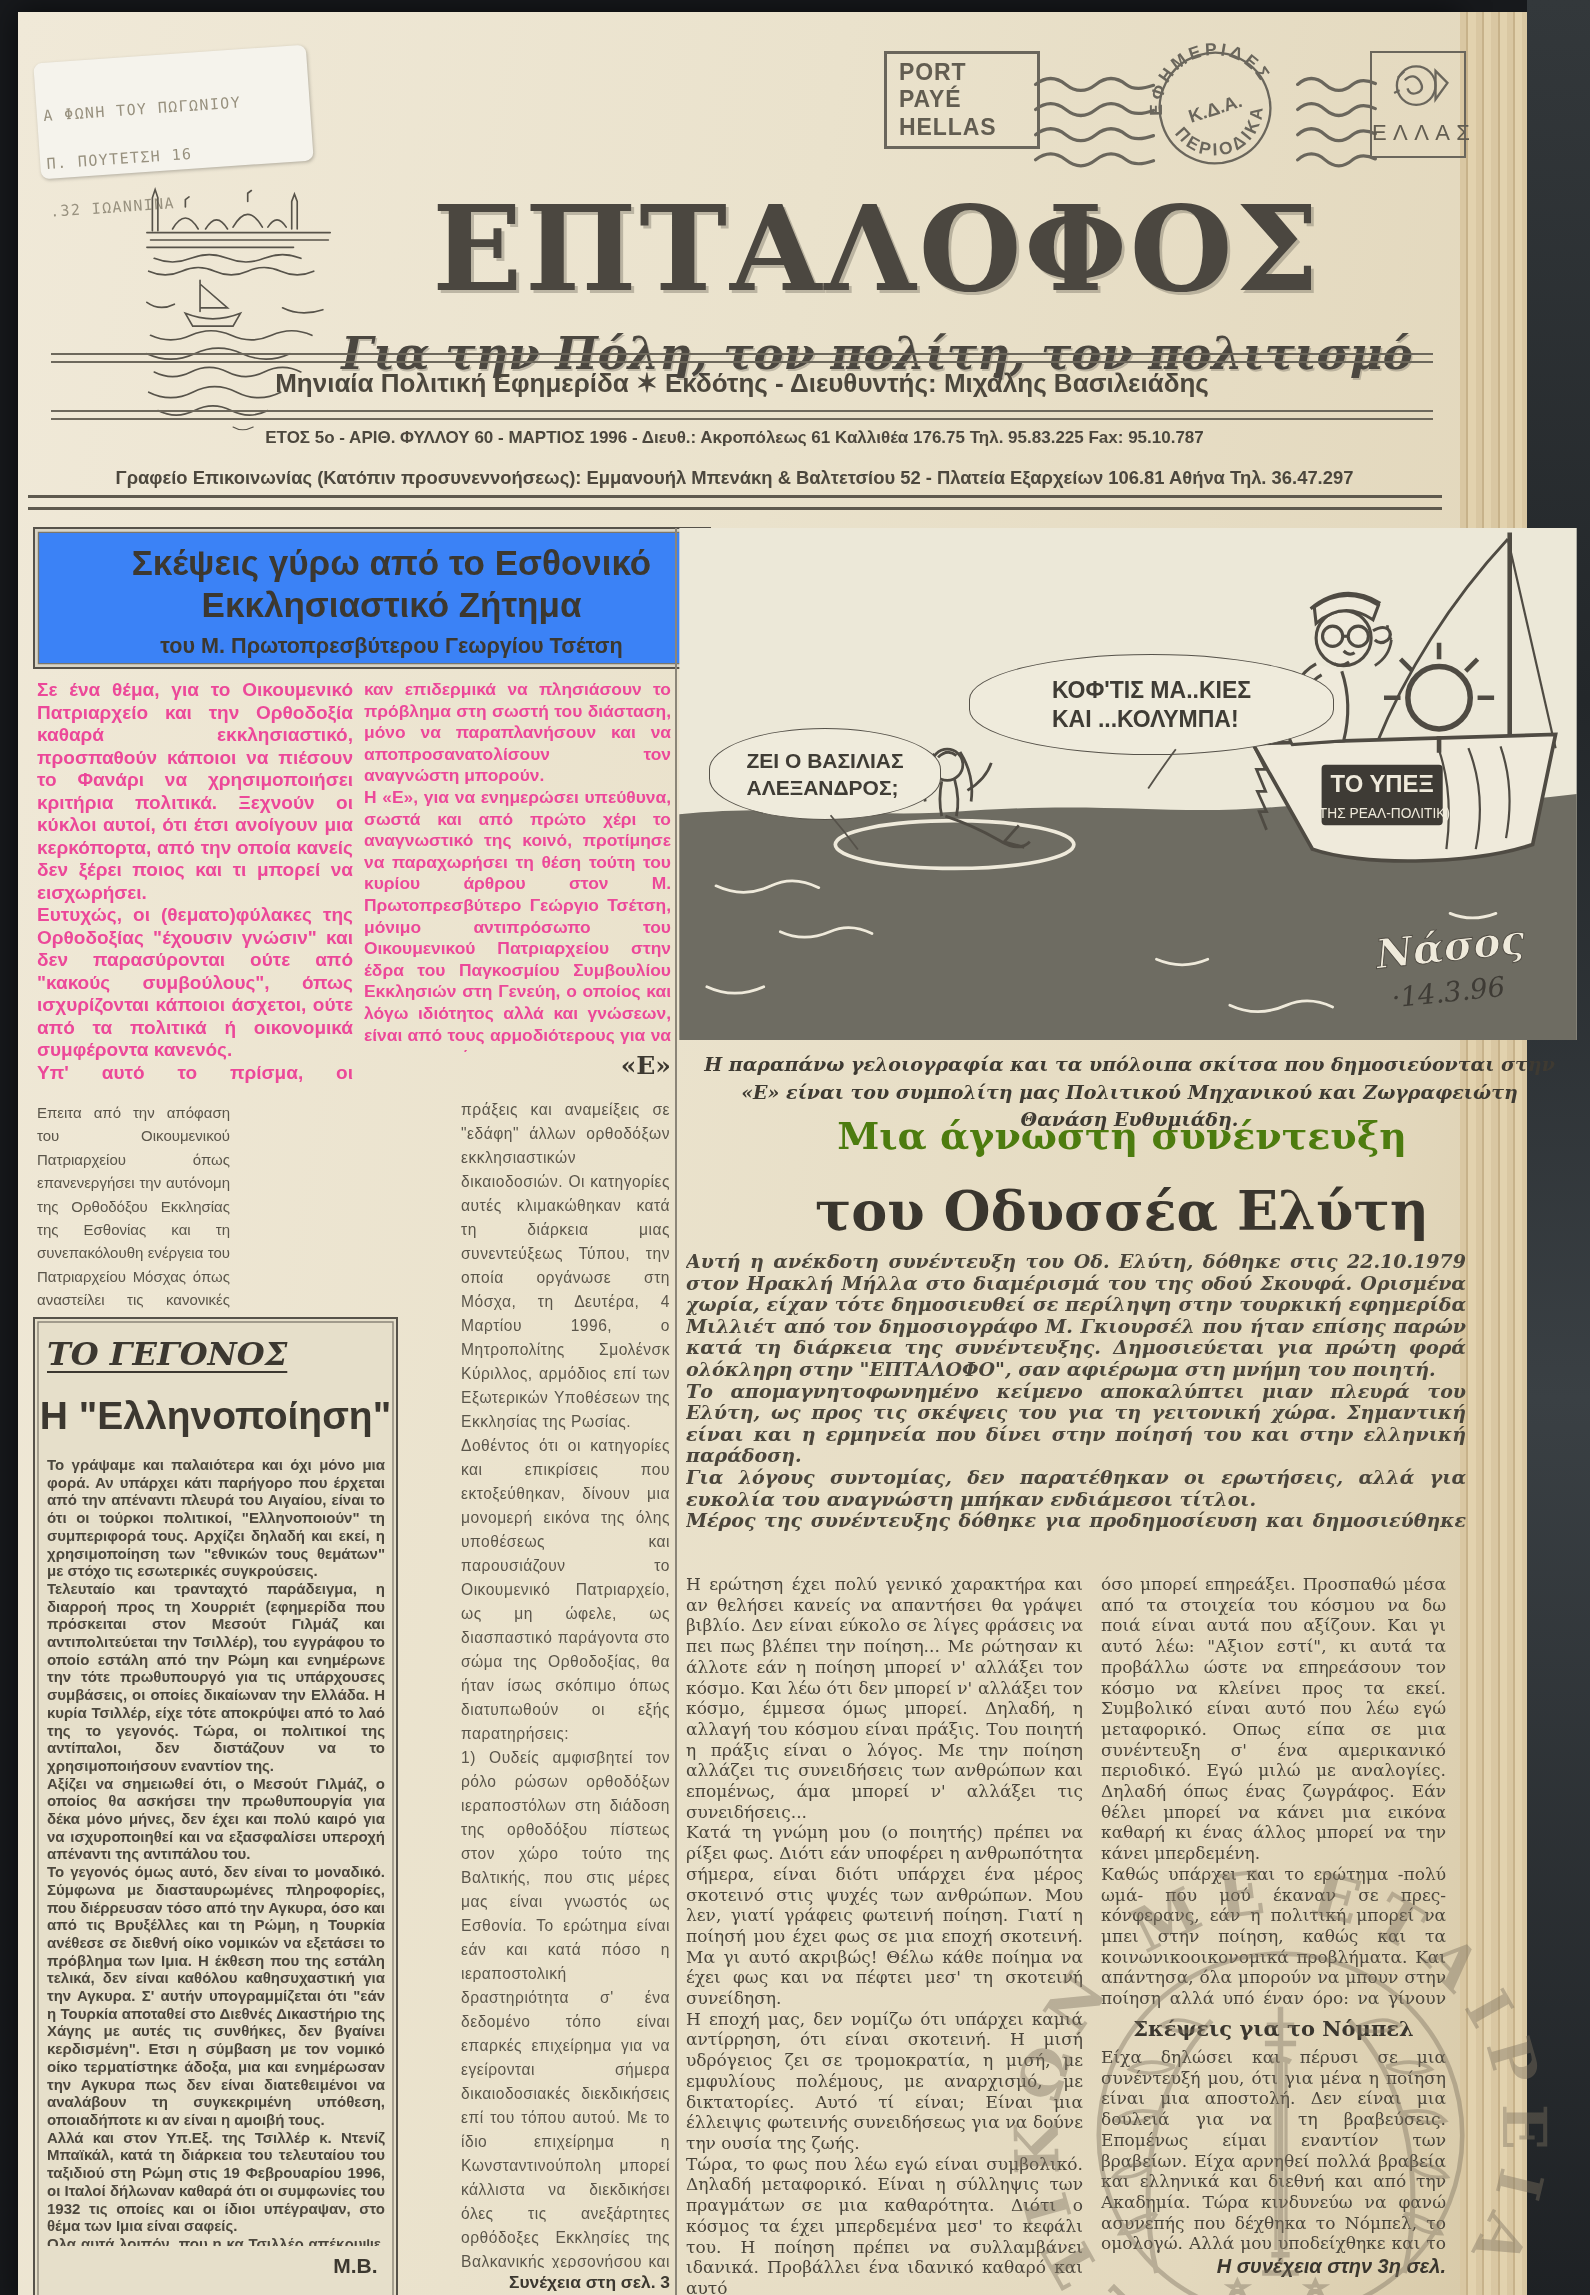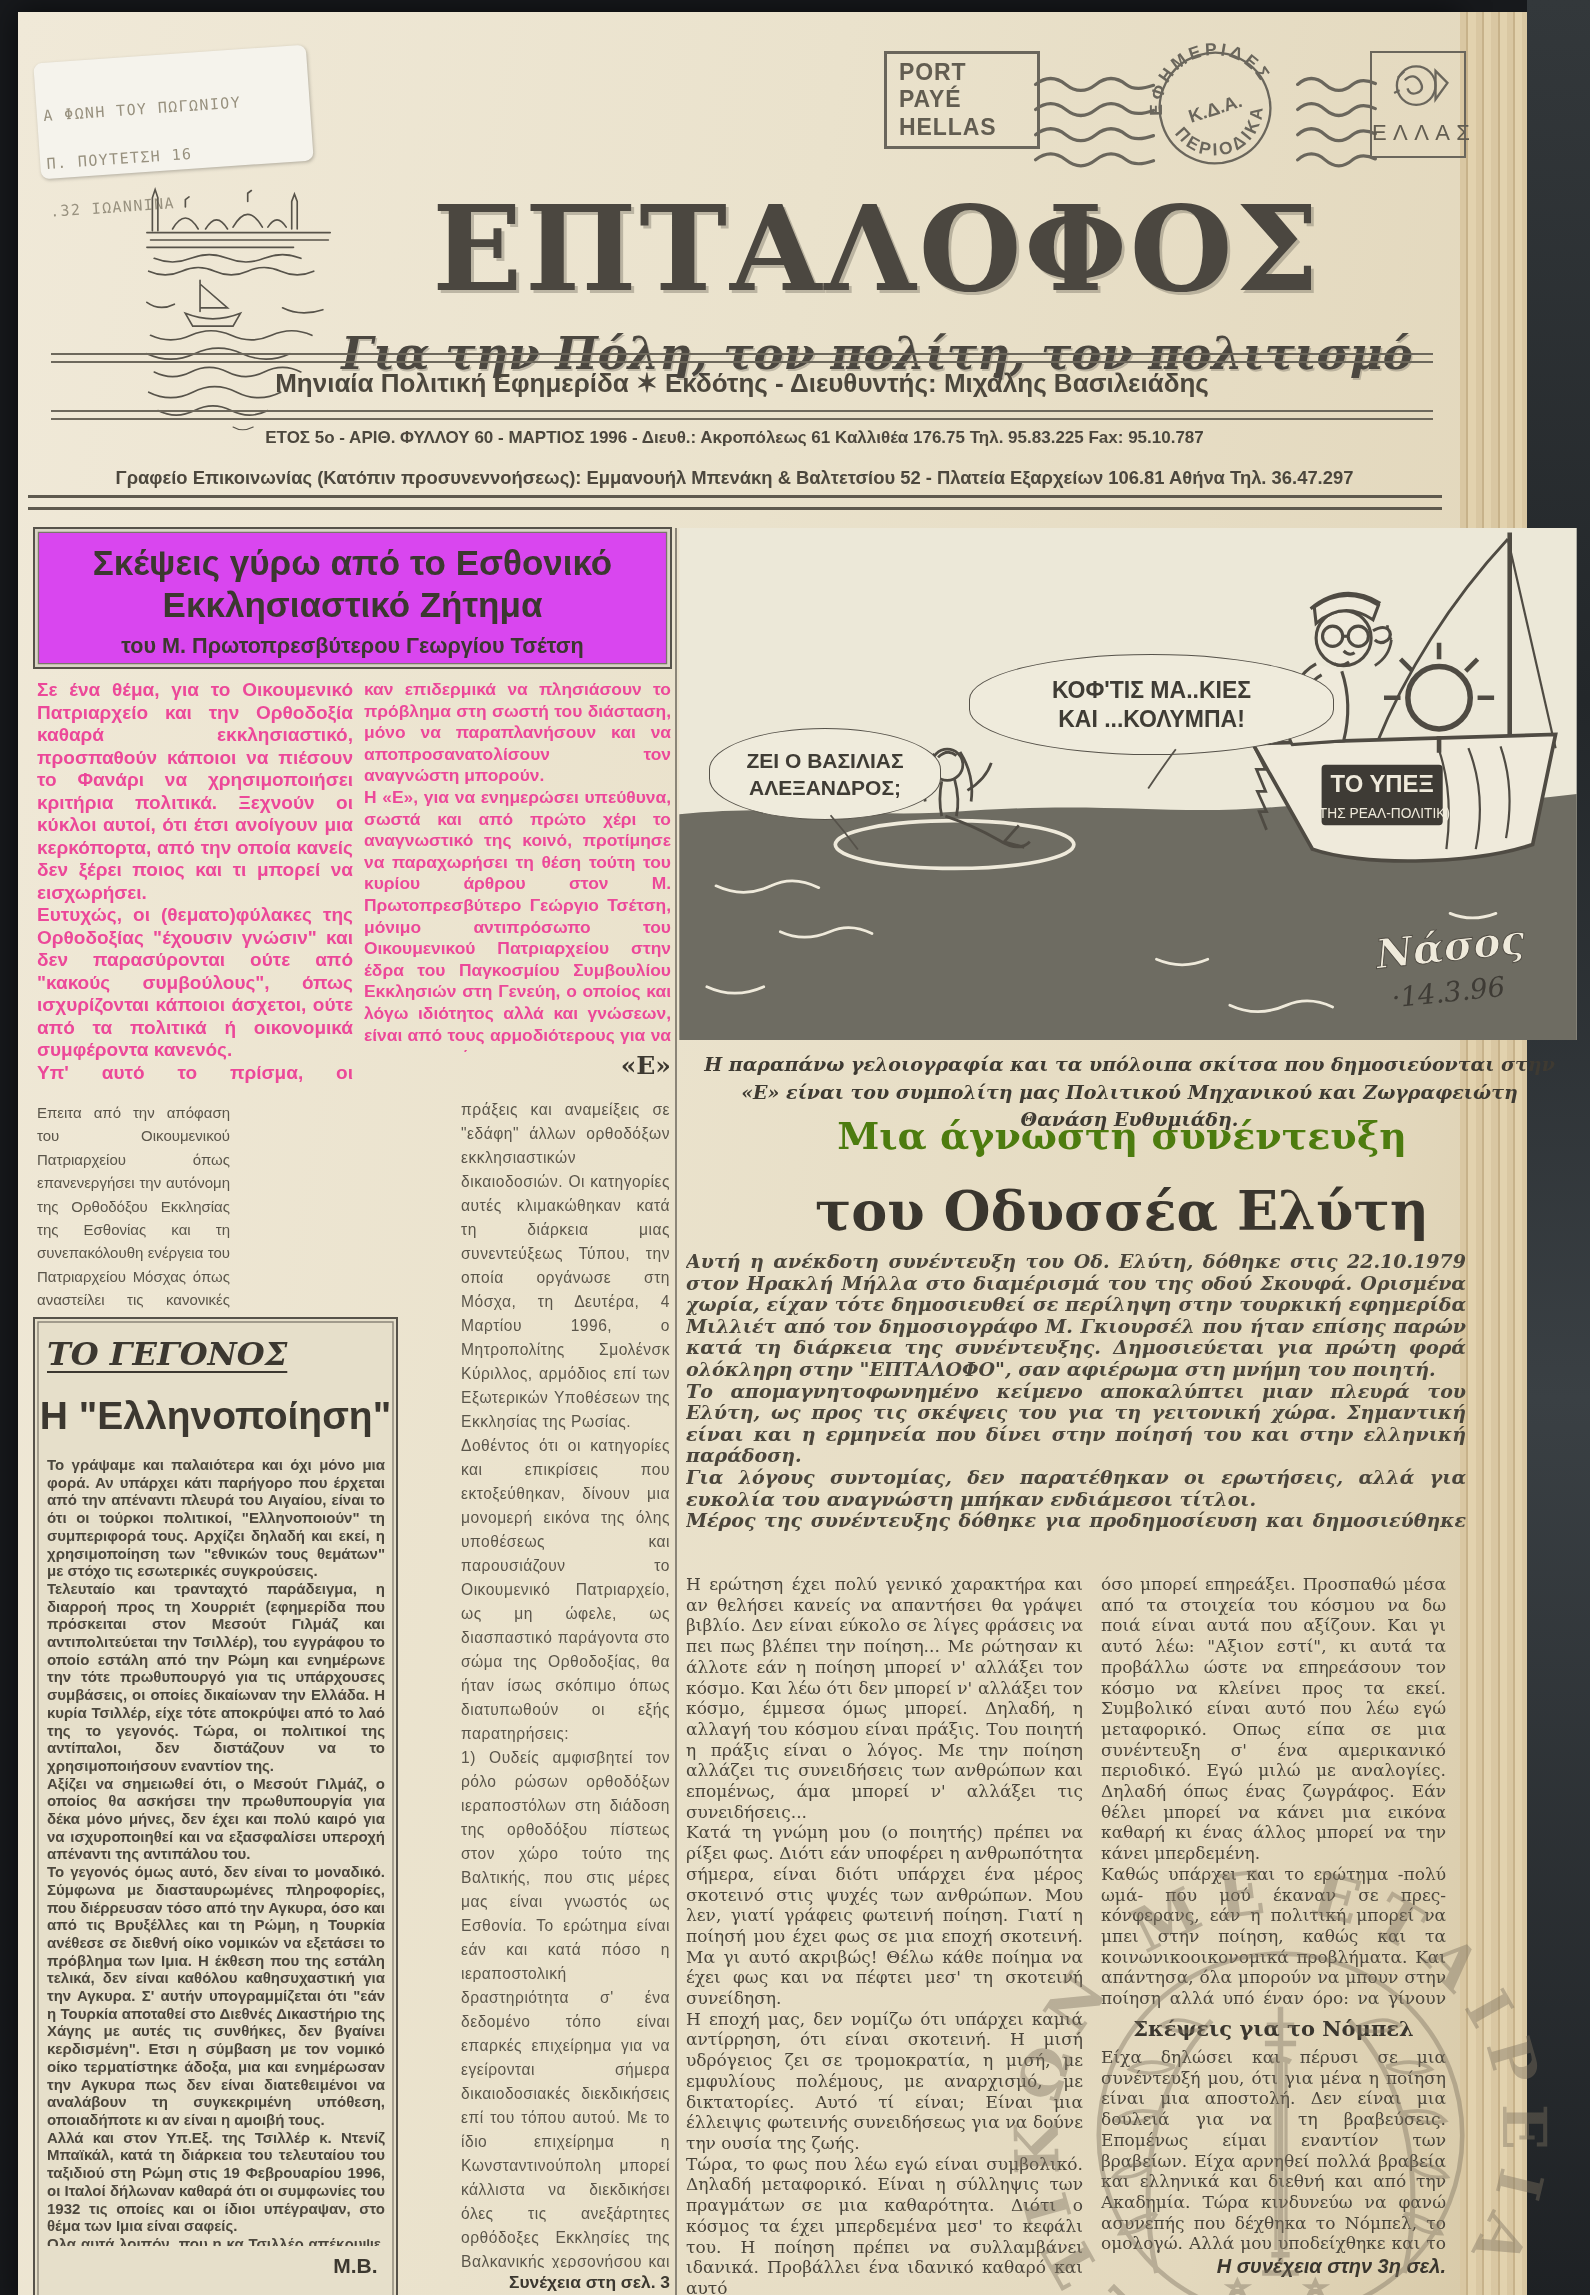--- a/index.html
+++ b/index.html
@@ -11,21 +11,21 @@
   .mono{font-family:"DejaVu Sans Mono",monospace;}
   .j{text-align:justify;}
   .pre{white-space:pre-line;}
   .hide{overflow:hidden;}
   .center{text-align:center;}
   .paper{background:linear-gradient(100deg,#f0e9d8 0%,#eae2cc 45%,#e3d8bd 85%,#d9cbaa 100%);}
   .rule2{border-top:2.3px solid #6d685c;border-bottom:2.3px solid #6d685c;height:5.5px;}
   .bodycol{font-weight:bold;color:#ec4899;}
   .lightcol{color:#5a554a;}
   .bubble{background:#efebdc;border:1.8px solid #56524a;border-radius:50% / 45%;
-          display:flex;align-items:center;justify-content:center;text-align:center;
+          display:flex;align-items:center;justify-content:center;
           font-weight:bold;color:#3f3c35;}
 </style>
 </head>
 <body>
 
 <div class="stage">
 
   <div class="abs paper" style="left:18.4px;top:11.5px;width:1442px;height:2291px;box-shadow:0 0 27.5px rgba(0,0,0,.6);"></div>
 
   <div class="abs" style="left:1460px;top:11.5px;width:67px;height:2319px;
@@ -126,21 +126,21 @@
               text-shadow:1.4px 1.8px 0 rgba(110,104,92,.35);">Για την Πόλη, τον πολίτη, τον πολιτισμό</div>
 
   <div class="abs rule2" style="left:51px;top:353px;width:1382px;"></div>
   <div class="abs sans center" style="left:51px;top:368px;width:1382px;font-size:26px;font-weight:bold;color:#4c473d;">Μηνιαία Πολιτική Εφημερίδα ✶ Εκδότης - Διευθυντής: Μιχάλης Βασιλειάδης</div>
   <div class="abs rule2" style="left:51px;top:410px;width:1382px;"></div>
   <div class="abs sans center" style="left:32px;top:428px;width:1405px;font-size:17px;font-weight:bold;color:#4c473d;">ΕΤΟΣ 5ο - ΑΡΙΘ. ΦΥΛΛΟΥ 60 - ΜΑΡΤΙΟΣ 1996 - Διευθ.: Ακροπόλεως 61 Καλλιθέα 176.75 Τηλ. 95.83.225 Fax: 95.10.787</div>
   <div class="abs sans center" style="left:32px;top:467px;width:1405px;font-size:18.4px;font-weight:bold;color:#4c473d;">Γραφείο Επικοινωνίας (Κατόπιν προσυνεννοήσεως): Εμμανουήλ Μπενάκη &amp; Βαλτετσίου 52 - Πλατεία Εξαρχείων 106.81 Αθήνα Τηλ. 36.47.297</div>
   <div class="abs" style="left:27.5px;top:495px;width:1414px;height:9.2px;border-top:3.7px solid #5e594e;border-bottom:3.7px solid #5e594e;"></div>
 
   <div class="abs" style="left:33px;top:527px;width:635px;height:138px;border:2.8px solid #56524a;
-              box-shadow:inset 0 0 0 2.8px #d9d4c4, inset 0 0 0 4.1px #7a766b;background:#d946ef;">
+              box-shadow:inset 0 0 0 2.8px #d9d4c4, inset 0 0 0 4.1px #7a766b;background:#3b82f6;padding-left:39px;">
     <div class="sans center" style="margin:13px 9.2px 0;font-size:35px;line-height:42px;font-weight:bold;color:#3c3830;">Σκέψεις γύρω από το Εσθονικό Εκκλησιαστικό Ζήτημα</div>
     <div class="sans center" style="margin-top:7.3px;font-size:21.6px;font-weight:bold;color:#3c3830;">του Μ. Πρωτοπρεσβύτερου Γεωργίου Τσέτση</div>
   </div>
 
   <div class="abs sans j pre hide bodycol" style="left:37px;top:679px;width:316px;height:407px;font-size:19px;line-height:22.5px;">Σε ένα θέμα, για το Οικουμενικό Πατριαρχείο και την Ορθοδοξία καθαρά εκκλησιαστικό, προσπαθούν κάποιοι να πιέσουν το Φανάρι να χρησιμοποιήσει κριτήρια πολιτικά. Ξεχνούν οι κύκλοι αυτοί, ότι έτσι ανοίγουν μια κερκόπορτα, από την οποία κανείς δεν ξέρει ποιος και τι μπορεί να εισχωρήσει.
 Ευτυχώς, οι (θεματο)φύλακες της Ορθοδοξίας "έχουσιν γνώσιν" και δεν παρασύρονται ούτε από "κακούς συμβούλους", όπως ισχυρίζονται κάποιοι άσχετοι, ούτε από τα πολιτικά ή οικονομικά συμφέροντα κανενός.
 Υπ' αυτό το πρίσμα, οι "αναλύσεις" και τα "περισπούδαστα" άρθρα αυτών, που δεν είναι σε θέση ούτε</div>
   <div class="abs sans j pre hide bodycol" style="left:364px;top:679px;width:307px;height:373px;font-size:17.4px;line-height:21.6px;">καν επιδερμικά να πλησιάσουν το πρόβλημα στη σωστή του διάσταση, μόνο να παραπλανήσουν και να αποπροσανατολίσουν τον αναγνώστη μπορούν.
 Η «Ε», για να ενημερώσει υπεύθυνα, σωστά και από πρώτο χέρι το αναγνωστικό της κοινό, προτίμησε να παραχωρήσει τη θέση τούτη του κυρίου άρθρου στον Μ. Πρωτοπρεσβύτερο Γεώργιο Τσέτση, μόνιμο αντιπρόσωπο του Οικουμενικού Πατριαρχείου στην έδρα του Παγκοσμίου Συμβουλίου Εκκλησιών στη Γενεύη, ο οποίος και λόγω ιδιότητος αλλά και γνώσεων, είναι από τους αρμοδιότερους για να μας ενημερώσει.</div>
   <div class="abs serif" style="left:364px;top:1051px;width:307px;text-align:right;font-size:25px;font-weight:bold;color:#3c3830;">«Ε»</div>

